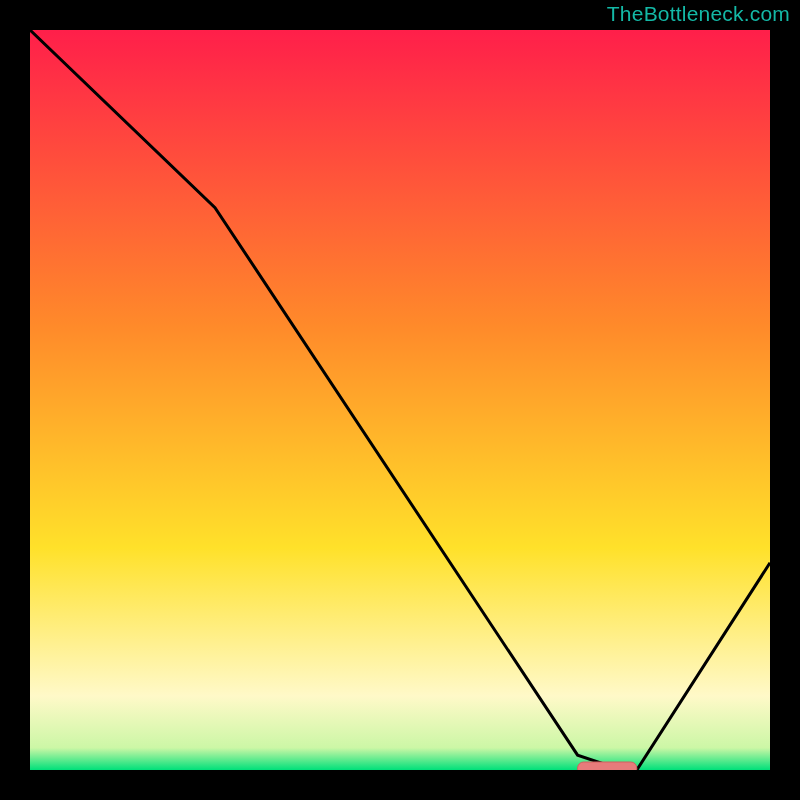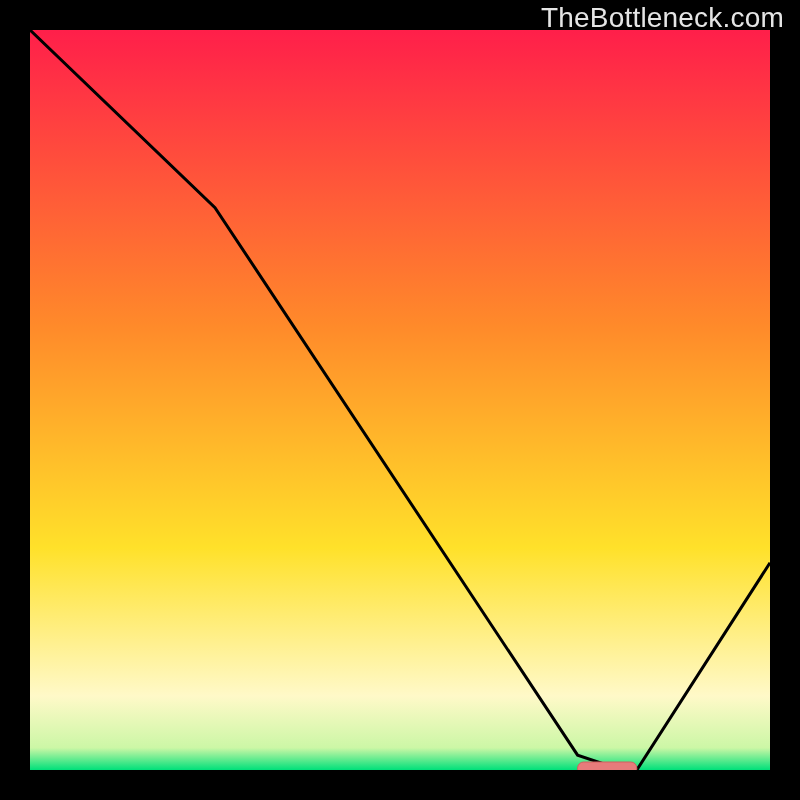--- a/index.html
+++ b/index.html
@@ -12,23 +12,23 @@
     position: relative;
   }
   .outer {
     position: absolute;
     inset: 0;
     background: #000;
   }
   .watermark {
     position: absolute;
     top: 2px;
-    right: 16px;
-    color: #e5e5e5;
-    font-size: 28px;
+    right: 10px;
+    color: #14b8a6;
+    font-size: 21px;
     font-weight: 500;
     letter-spacing: 0.2px;
     user-select: none;
   }
   .plot {
     position: absolute;
     left: 30px;
     top: 30px;
     width: 740px;
     height: 740px;

